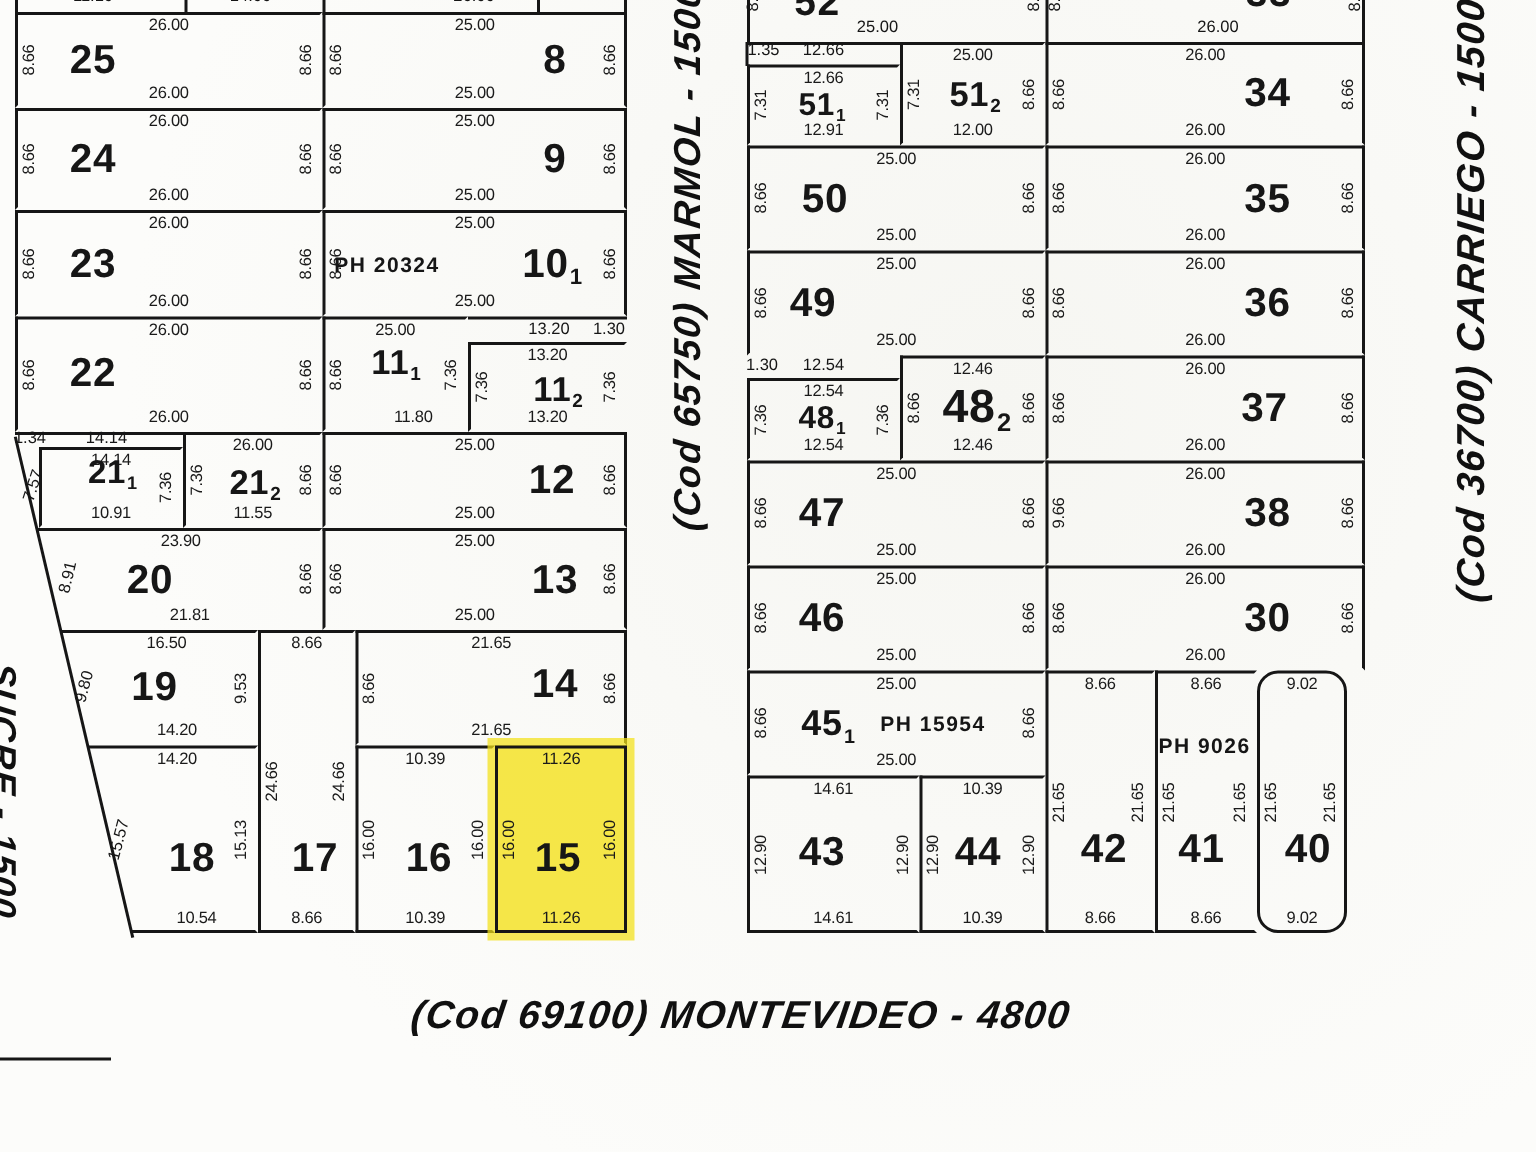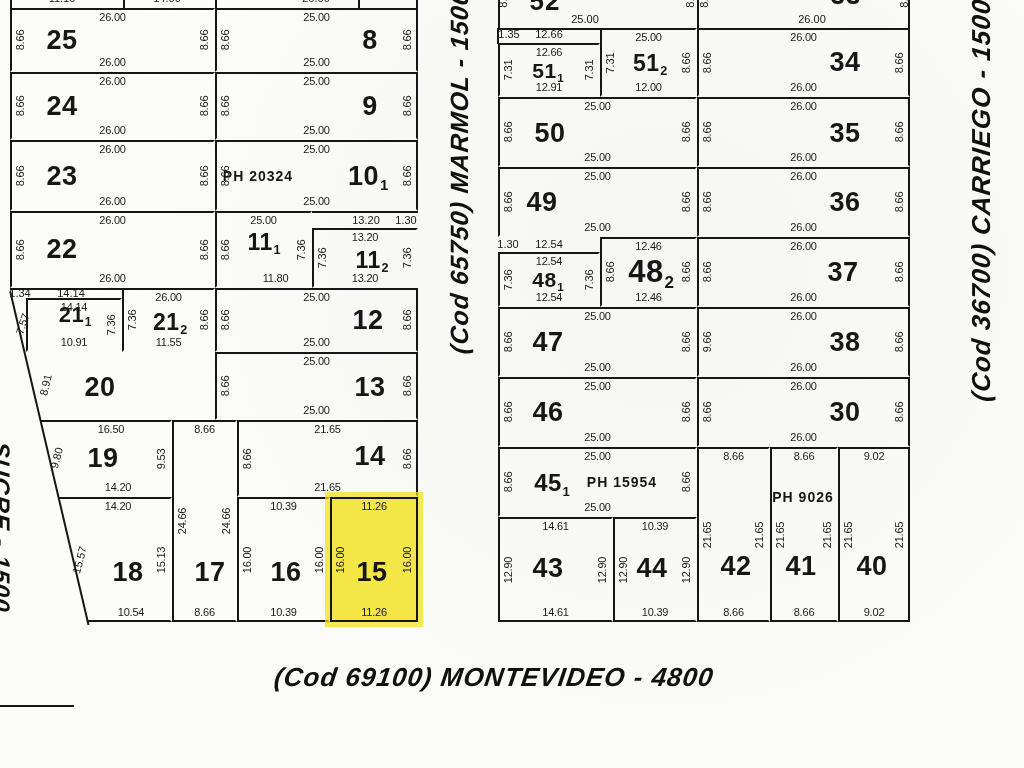--- a/index.html
+++ b/index.html
@@ -139,20 +139,25 @@
         <span class="dim r" style="right: 8px; transform: translate(50%, -50%) rotate(-90deg);">8.66</span>
       </div>
       <div class="num" style="left: 170px; top: 322px; font-size: 23px;">21<span class="sub">2</span></div>
       <div class="lot er" style="left: 215px; top: 288px; width: 203px; height: 64px;">
         <span class="dim t" style="left: calc(50% + 0px); transform: translateX(-50%);">25.00</span>
         <span class="dim b" style="left: calc(50% + 0px); transform: translateX(-50%);">25.00</span>
         <span class="dim l" style="left: 8px; transform: translate(-50%, -50%) rotate(-90deg);">8.66</span>
         <span class="dim r" style="right: 8px; transform: translate(50%, -50%) rotate(-90deg);">8.66</span>
       </div>
       <div class="num" style="left: 368px; top: 320px;">12</div>
+      <div class="lot nl" style="left: 10px; top: 352px; width: 205px; height: 68px;">
+        <span class="dim t" style="left: calc(50% + 8px); transform: translateX(-50%);">23.90</span>
+        <span class="dim b" style="left: calc(50% + 14px); transform: translateX(-50%);">21.81</span>
+        <span class="dim r" style="right: 8px; transform: translate(50%, -50%) rotate(-90deg);">8.66</span>
+      </div>
       <div class="num" style="left: 100px; top: 387px;">20</div>
       <div class="lot er" style="left: 215px; top: 352px; width: 203px; height: 68px;">
         <span class="dim t" style="left: calc(50% + 0px); transform: translateX(-50%);">25.00</span>
         <span class="dim b" style="left: calc(50% + 0px); transform: translateX(-50%);">25.00</span>
         <span class="dim l" style="left: 8px; transform: translate(-50%, -50%) rotate(-90deg);">8.66</span>
         <span class="dim r" style="right: 8px; transform: translate(50%, -50%) rotate(-90deg);">8.66</span>
       </div>
       <div class="num" style="left: 370px; top: 387px;">13</div>
       <div class="lot nl" style="left: 10px; top: 420px; width: 162px; height: 77px;">
         <span class="dim t" style="left: calc(50% + 20px); transform: translateX(-50%);">16.50</span>
@@ -310,21 +315,21 @@
       </div>
       <div class="num" style="left: 736px; top: 566px;">42</div>
       <div class="lot eb" style="left: 770px; top: 447px; width: 68px; height: 175px;">
         <span class="dim t" style="left: calc(50% + 0px); transform: translateX(-50%);">8.66</span>
         <span class="dim b" style="left: calc(50% + 0px); transform: translateX(-50%);">8.66</span>
         <span class="dim l" style="left: 8px; transform: translate(-50%, -50%) rotate(-90deg);">21.65</span>
         <span class="dim r" style="right: 8px; transform: translate(50%, -50%) rotate(-90deg);">21.65</span>
       </div>
       <div class="num" style="left: 801px; top: 566px;">41</div>
       <div class="ph" style="left: 803px; top: 497px;">PH 9026</div>
-      <div class="lot er eb" style="left: 838px; top: 447px; width: 72px; height: 175px;">
+      <div class="lot er eb" style="left: 838px; top: 447px; width: 60px; height: 175px; border-radius: 14px;">
         <span class="dim t" style="left: calc(50% + 0px); transform: translateX(-50%);">9.02</span>
         <span class="dim b" style="left: calc(50% + 0px); transform: translateX(-50%);">9.02</span>
         <span class="dim l" style="left: 8px; transform: translate(-50%, -50%) rotate(-90deg);">21.65</span>
         <span class="dim r" style="right: 8px; transform: translate(50%, -50%) rotate(-90deg);">21.65</span>
       </div>
       <div class="num" style="left: 872px; top: 566px;">40</div>
       <div class="lot eb" style="left: 498px; top: 517px; width: 115px; height: 105px;">
         <span class="dim t" style="left: calc(50% + 0px); transform: translateX(-50%);">14.61</span>
         <span class="dim b" style="left: calc(50% + 0px); transform: translateX(-50%);">14.61</span>
         <span class="dim l" style="left: 8px; transform: translate(-50%, -50%) rotate(-90deg);">12.90</span>

